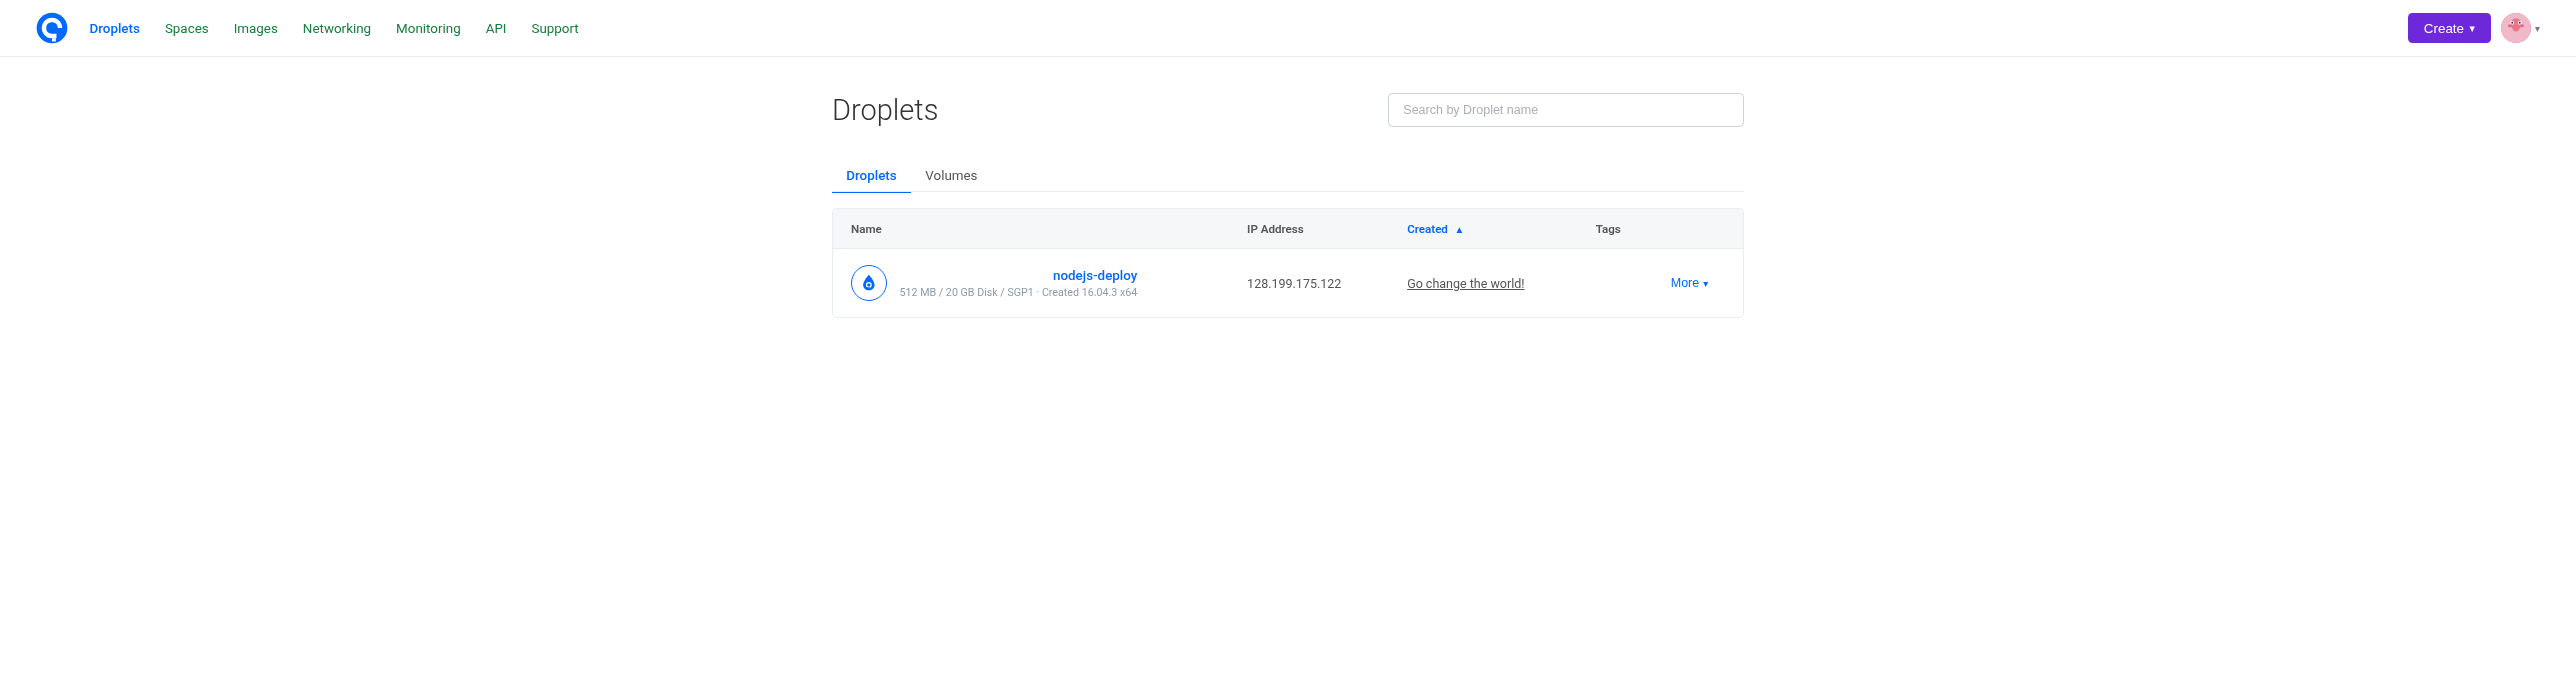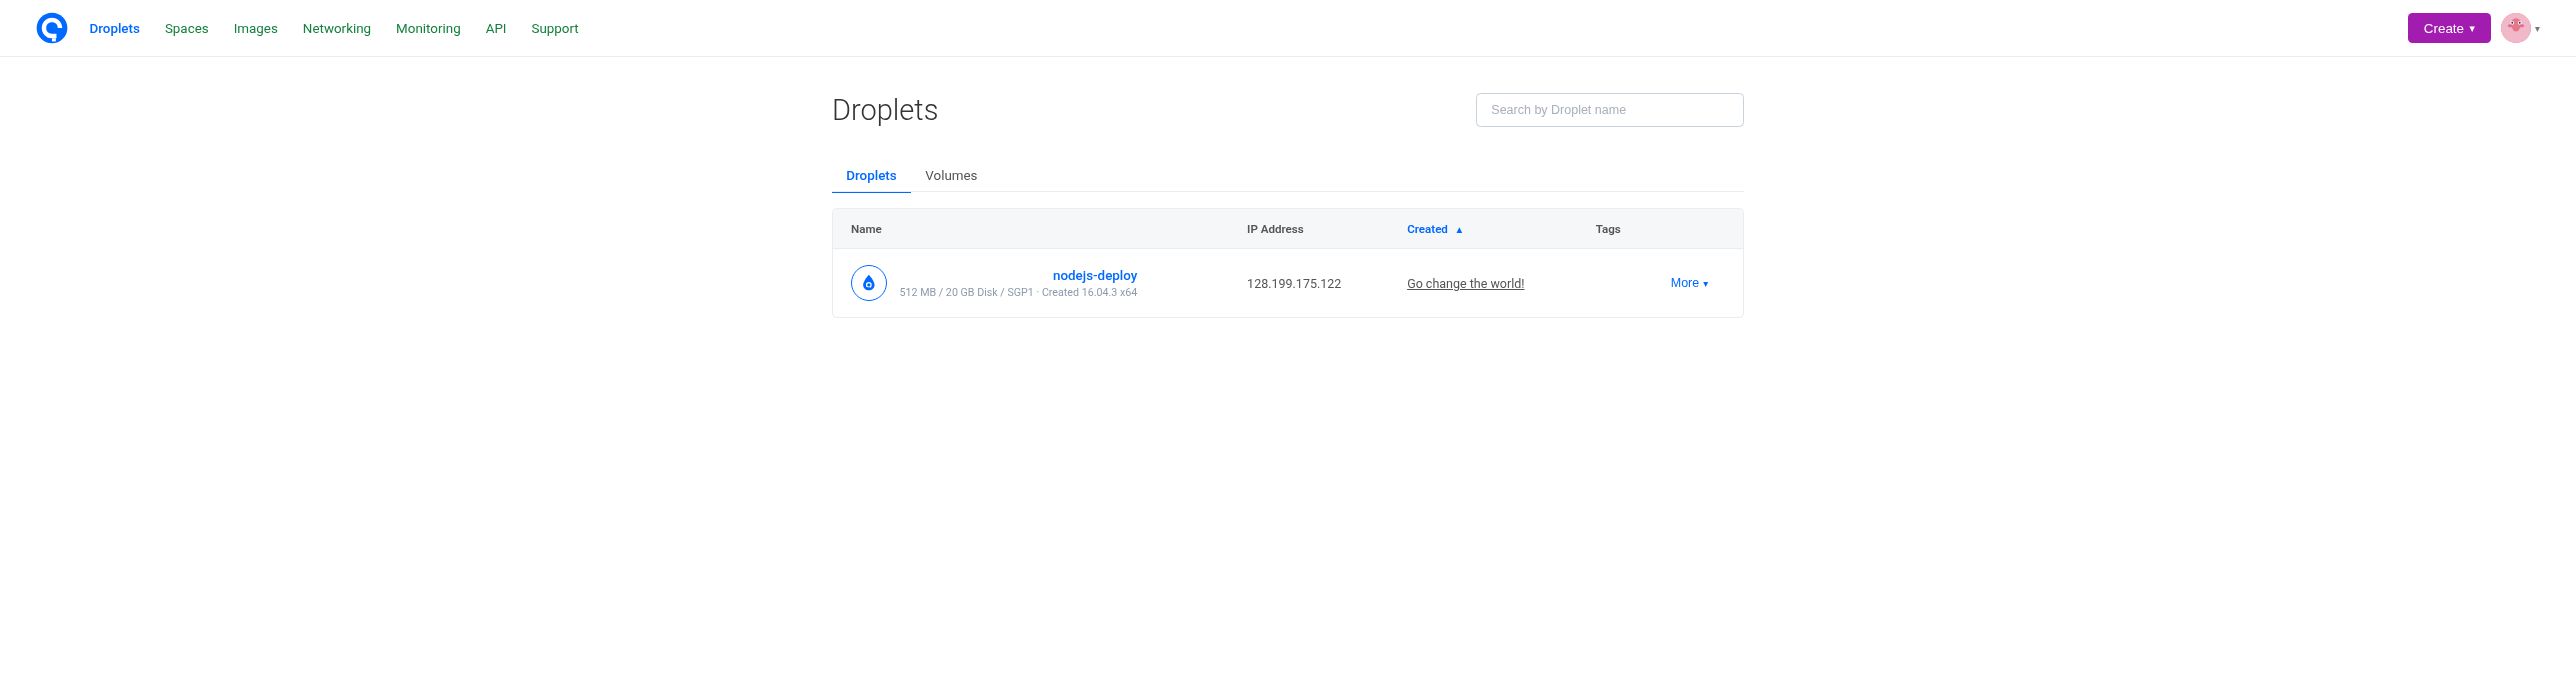--- a/index.html
+++ b/index.html
@@ -51,21 +51,21 @@
       font-weight: 500;
     }
 
     .navbar-right {
       display: flex;
       align-items: center;
       gap: 10.7px;
     }
 
     .create-btn {
-      background: #a21caf;
+      background: #6d28d9;
       color: #fff;
       border: none;
       border-radius: 4.5px;
       padding: 7.2px 16px;
       font-size: 13.4px;
       font-weight: 500;
       cursor: pointer;
       display: flex;
       align-items: center;
       gap: 5.4px;
@@ -117,21 +117,21 @@
       font-size: 29px;
       font-weight: 300;
       color: #333;
     }
 
     .search-input-wrapper {
       position: relative;
     }
 
     .search-input {
-      width: 268px;
+      width: 356px;
       padding: 9px 14.3px;
       border: 0.9px solid #c8d2da;
       border-radius: 4.5px;
       font-size: 12.5px;
       color: #666;
       outline: none;
       background: #fff;
     }
 
     .search-input::placeholder {

